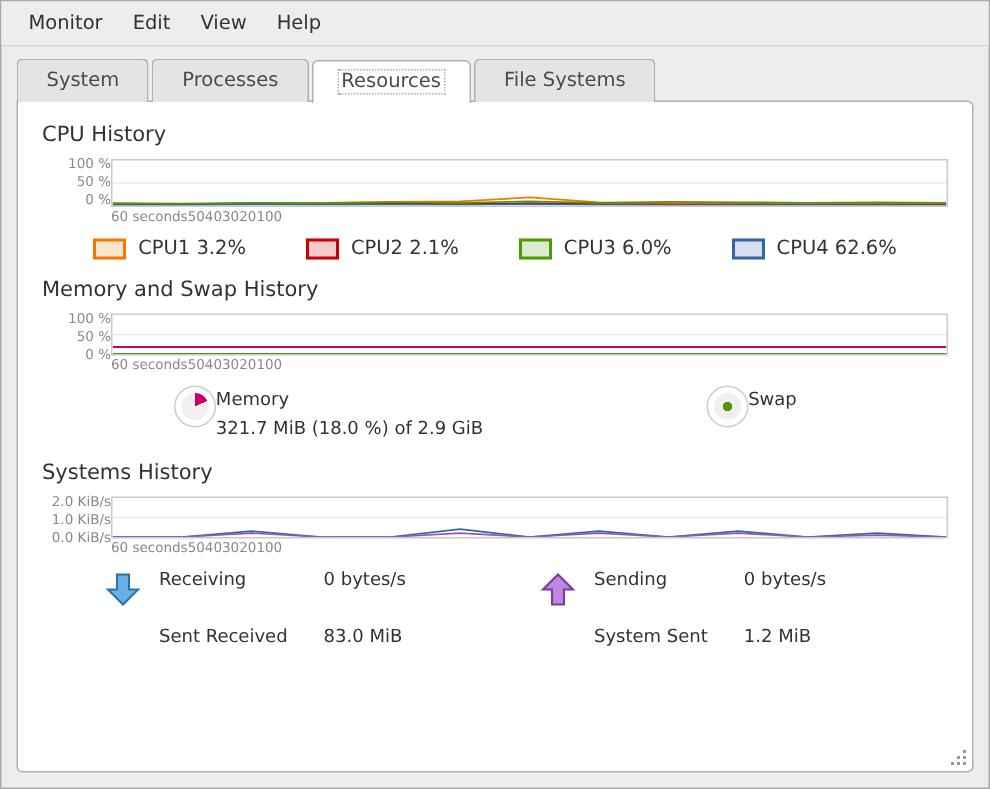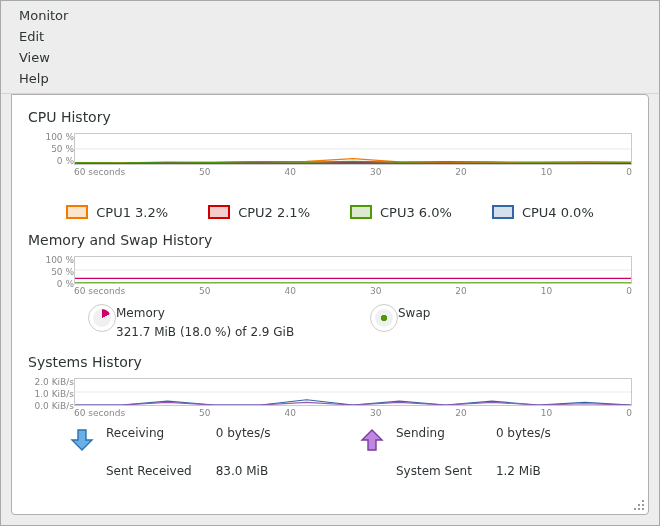--- a/index.html
+++ b/index.html
@@ -1,39 +1,39 @@
 <!DOCTYPE html>
 <html><head>
 <meta charset="utf-8">
 <style>
 * { box-sizing: border-box; margin: 0; padding: 0; }
 body { font-family: "DejaVu Sans", "Cantarell", sans-serif; font-size: 12px; color: #2e3436; background: #ededed; width: 660px; height: 526px; overflow: hidden; }
 .window { width: 660px; height: 526px; background: #ededed; border: 1px solid #a7aba7; display: flex; flex-direction: column; }
-.menubar { display: flex; gap: 0; padding: 4px 8px; background: #ededed; border-bottom: 1px solid #d6d6d6; font-size: 13px; flex-direction: column; }
+.menubar { display: flex; gap: 0; padding: 4px 8px; background: #ededed; border-bottom: 1px solid #d6d6d6; font-size: 13px; }
 .menubar .menu-item { padding: 3px 10px; cursor: default; }
 .tabbar { display: flex; padding: 8px 10px 0 10px; margin-bottom: -1px; position: relative; z-index: 2; }
 .tab { padding: 6px 16px; border: 1px solid #b0b0b0; border-bottom: none; background: #e4e4e4; border-radius: 4px 4px 0 0; margin-right: 2px; font-size: 13px; cursor: default; color: #4a4a4a; }
 .tab.active { background: #fff; border-bottom: 1px solid #fff; position: relative; top: 1px; }
 .tab-inner { border: 1px dotted transparent; padding: 0 2px; }
 .tab.active .tab-inner { border-color: #b0b0b0; }
 .content { flex: 1; background: #fff; margin: 0 10px 10px 10px; border: 1px solid #b0b0b0; border-radius: 0 4px 4px 4px; padding: 14px 16px 8px 16px; overflow: hidden; position: relative; }
 h3 { font-size: 14px; font-weight: normal; color: #2e3436; margin-bottom: 6px; }
 .section { margin-bottom: 12px; }
 .chart-box { position: relative; height: 46px; margin-left: 0; }
 .chart-box.small { height: 42px; }
 .y-labels { position: absolute; left: 2px; top: 0; width: 44px; text-align: right; font-size: 9px; color: #888; }
 .y-labels div { height: 12px; line-height: 12px; }
 .chart-area { position: absolute; left: 46px; right: 0; top: 2px; bottom: 12px; border: 1px solid #c9c9c9; background: #fff; overflow: hidden; }
 .chart-area svg { width: 100%; height: 100%; display: block; }
-.x-labels { position: absolute; left: 46px; right: 0; bottom: 0; display: flex; justify-content: space-between; font-size: 9px; color: #888; height: 10px; }
+.x-labels { position: absolute; left: 46px; right: 0; bottom: 0; display: flex; font-size: 9px; color: #888; height: 10px; }
 .cpu-legend { display: flex; justify-content: center; gap: 40px; margin-top: 8px; font-size: 13px; }
-.leg-item { display: flex; align-items: flex-start; gap: 8px; margin-top: 20px; }
+.leg-item { display: flex; align-items: flex-end; gap: 8px; }
 .swatch { width: 22px; height: 14px; border: 2px solid; display: inline-block; }
 .mem-row { display: flex; gap: 20px; margin-top: 8px; padding-left: 60px; }
-.mem-item { display: flex; gap: 0; align-items: flex-start; flex: 1; }
+.mem-item { display: flex; gap: 0; align-items: flex-start; flex: 1; justify-content: center; }
 .pie { width: 28px; height: 28px; border-radius: 50%; position: relative; background: #fff; border: 1px solid #ccc; }
 .pie-inner { position: absolute; inset: 4px; border-radius: 50%; }
 .mem-text { font-size: 12px; line-height: 1.6; }
 .mem-label { color: #2e3436; }
 .net-row { display: flex; margin-top: 8px; padding-left: 40px; font-size: 12px; gap: 16px; }
 .net-col { display: flex; gap: 10px; flex: 1; }
 .net-arrow { width: 28px; height: 28px; }
 .net-table { display: grid; grid-template-columns: auto auto; column-gap: 30px; row-gap: 4px; gap: 24px; }
 .resize-grip { position: absolute; right: 2px; bottom: 2px; width: 14px; height: 14px; background:
   radial-gradient(circle at 3px 11px, #999 1px, transparent 1.2px),
@@ -48,20 +48,26 @@
 <body>
 <div class="window">
 
 <div class="menubar">
   <div class="menu-item">Monitor</div>
   <div class="menu-item">Edit</div>
   <div class="menu-item">View</div>
   <div class="menu-item">Help</div>
 </div>
 
+<div class="tabbar">
+  <div class="tab"><span class="tab-inner">System</span></div>
+  <div class="tab"><span class="tab-inner">Processes</span></div>
+  <div class="tab active"><span class="tab-inner">Resources</span></div>
+  <div class="tab"><span class="tab-inner">File Systems</span></div>
+</div>
 
 <div class="content">
 
 <div class="section">
   <h3>CPU History</h3>
   <div class="chart-box">
     <div class="y-labels">
       <div>100 %</div>
             <div>50 %</div>
             <div>0 %</div>
@@ -93,21 +99,21 @@
     <div class="leg-item">
       <span class="swatch" id="sw2" style="background: rgba(204, 0, 0, 0.2); border-color: rgb(204, 0, 0);"></span>
       <span>CPU2  2.1%</span>
     </div>
     <div class="leg-item">
       <span class="swatch" id="sw3" style="background: rgba(78, 154, 6, 0.2); border-color: rgb(78, 154, 6);"></span>
       <span>CPU3  6.0%</span>
     </div>
     <div class="leg-item">
       <span class="swatch" id="sw4" style="background: rgba(52, 101, 164, 0.2); border-color: rgb(52, 101, 164);"></span>
-      <span>CPU4  0.0%</span>
+      <span>CPU4  62.6%</span>
     </div>
   </div>
 </div>
 
 <div class="section">
   <h3>Memory and Swap History</h3>
   <div class="chart-box small">
     <div class="y-labels">
       <div>100 %</div>
             <div>50 %</div>

